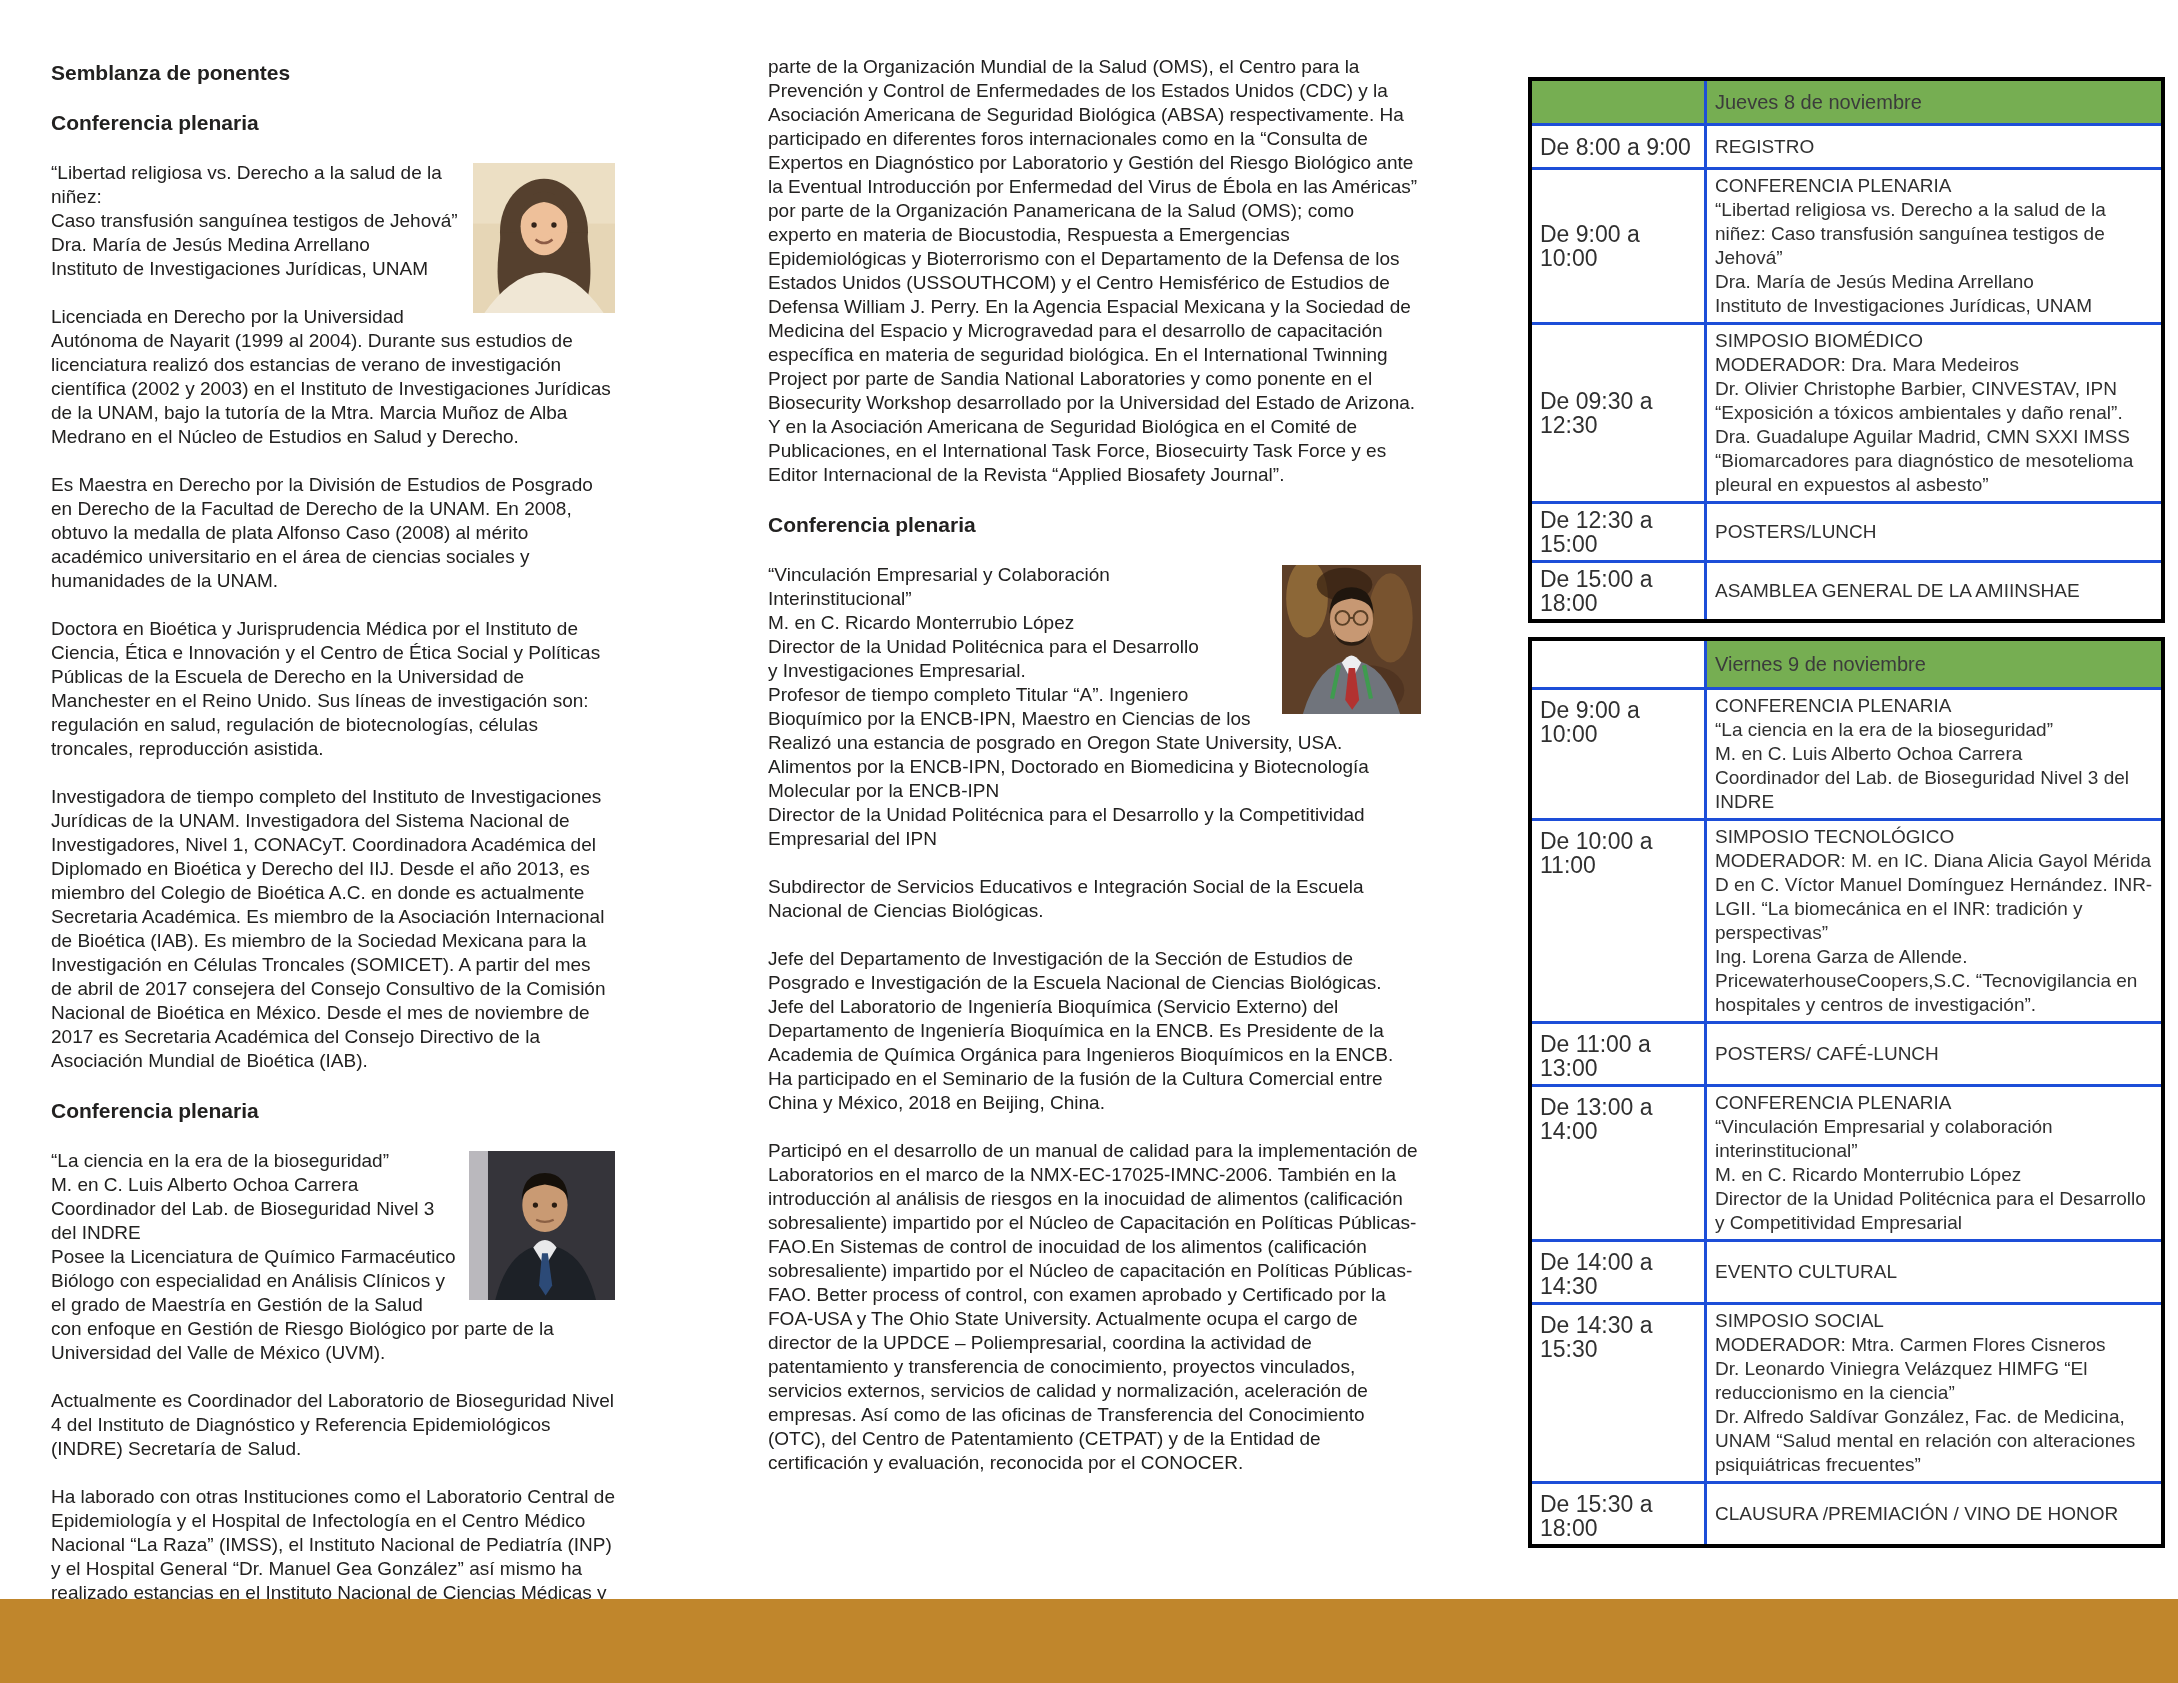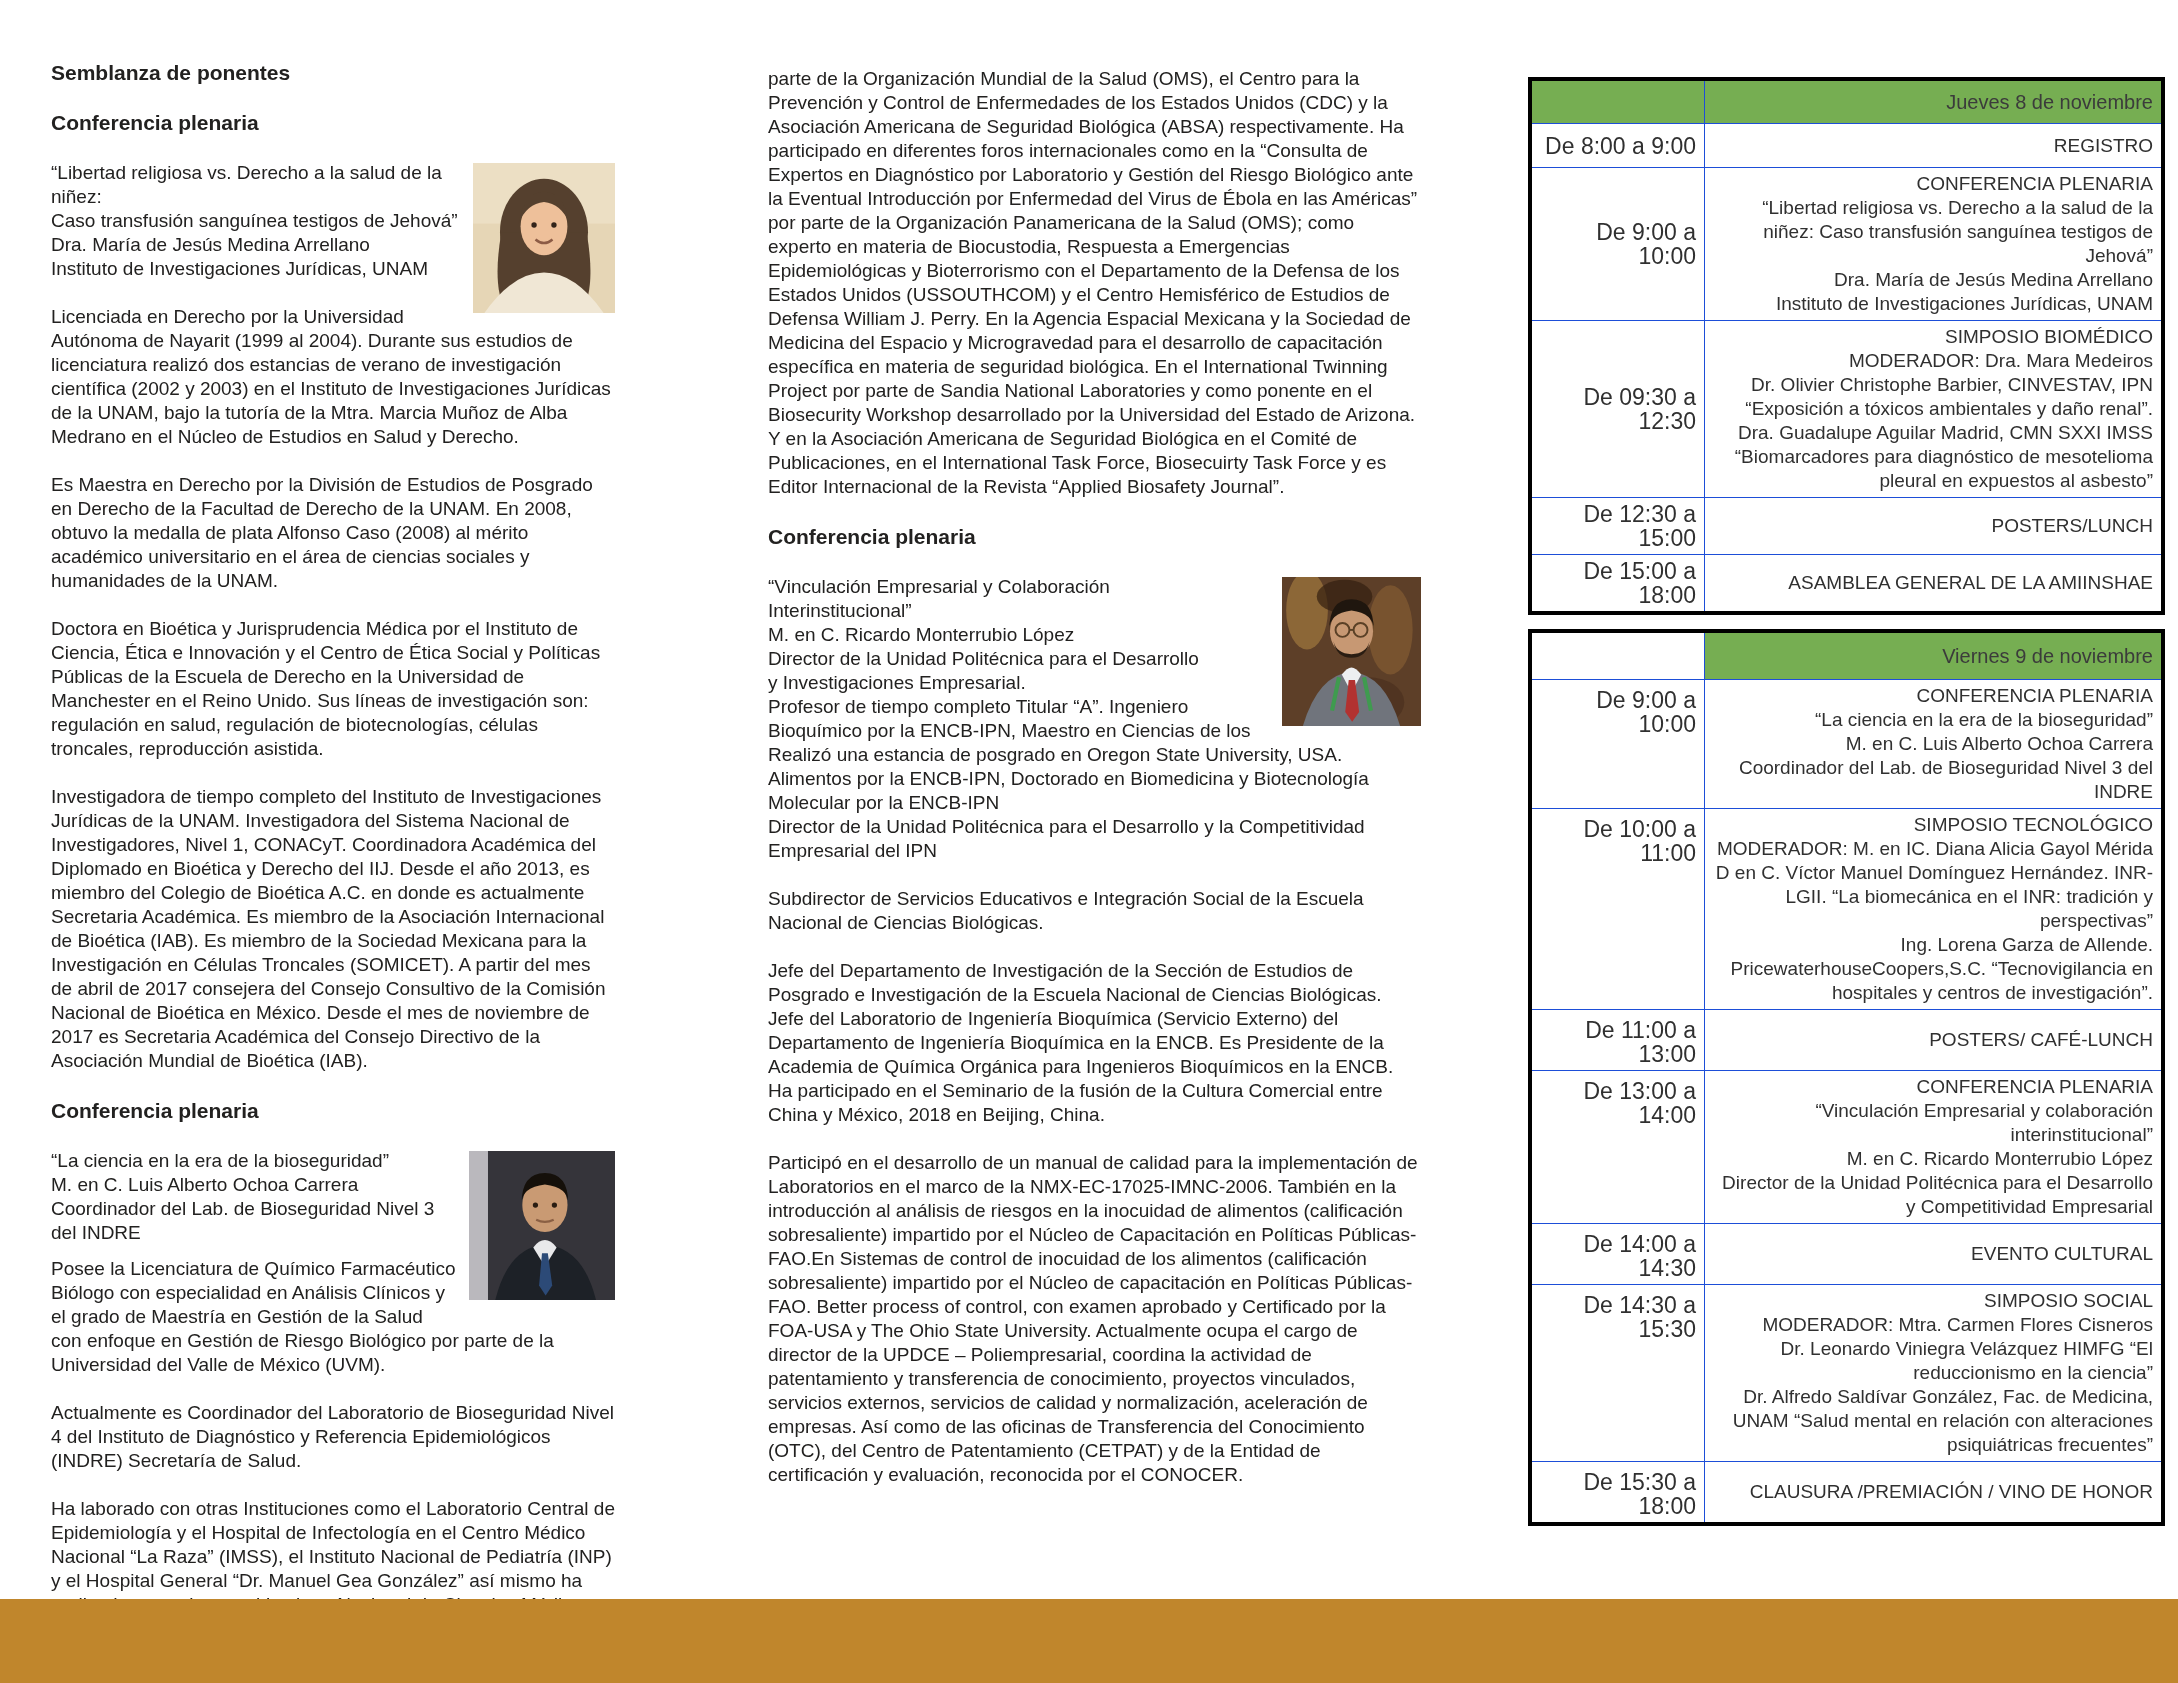--- a/index.html
+++ b/index.html
@@ -6,30 +6,30 @@
   .page{position:relative;width:2178px;height:1683px;background:#fff;overflow:hidden;
         font-family:"Liberation Sans",sans-serif;color:#222120;}
   .col{position:absolute;font-size:19px;line-height:24px;}
   .col-left{left:51px;top:61px;width:564px;}
   .col-mid{left:768px;top:55px;width:653px;}
   .h1{font-weight:bold;font-size:21px;margin:0;}
   .h2{font-weight:bold;font-size:21px;margin:26px 0;}
   .bio{overflow:visible;}
   .bio .line{margin:0;}
   .col p{margin:24px 0 0 0;}
-  .col p.p0{margin-top:12px;}
+  .col p.p0{margin-top:0;}
   .photo{float:right;margin:2px 0 10px 12px;border:0;}
   .photo svg{width:100%;height:100%;display:block;}
   .photo1{width:142px;height:150px;}
   .photo2{width:146px;height:149px;}
   .photo3{width:139px;height:149px;}
 
   .tables{position:absolute;left:1528px;top:77px;width:637px;}
   table.sched{border-collapse:collapse;width:100%;table-layout:fixed;border:4px solid #000;}
-  table.sched td{border:1px solid #1d4ed8;text-align:right;vertical-align:middle;
+  table.sched td{border:3px solid #1d4ed8;text-align:left;vertical-align:middle;
                  padding:4px 8px;font-size:19px;line-height:24px;color:#303030;}
   table.sched td.time{width:156px;font-size:23px;}
   table.sched tr.head td{background:var(--accent-green,#76ae52);height:34px;color:#3b3b3b;font-size:20px;}
   table.sched tr.head td.corner-white{background:#ffffff;}
   .t1{margin-top:14px;}
   .t1 td.time{vertical-align:top;padding-top:8px;}
   tr.h44{height:44px;} tr.h56{height:55px;}
   .ev div{margin:0;}
   .goldbar{position:absolute;left:0;top:1599px;width:2178px;height:84px;
            background:var(--footer-gold,#c0862c);}

